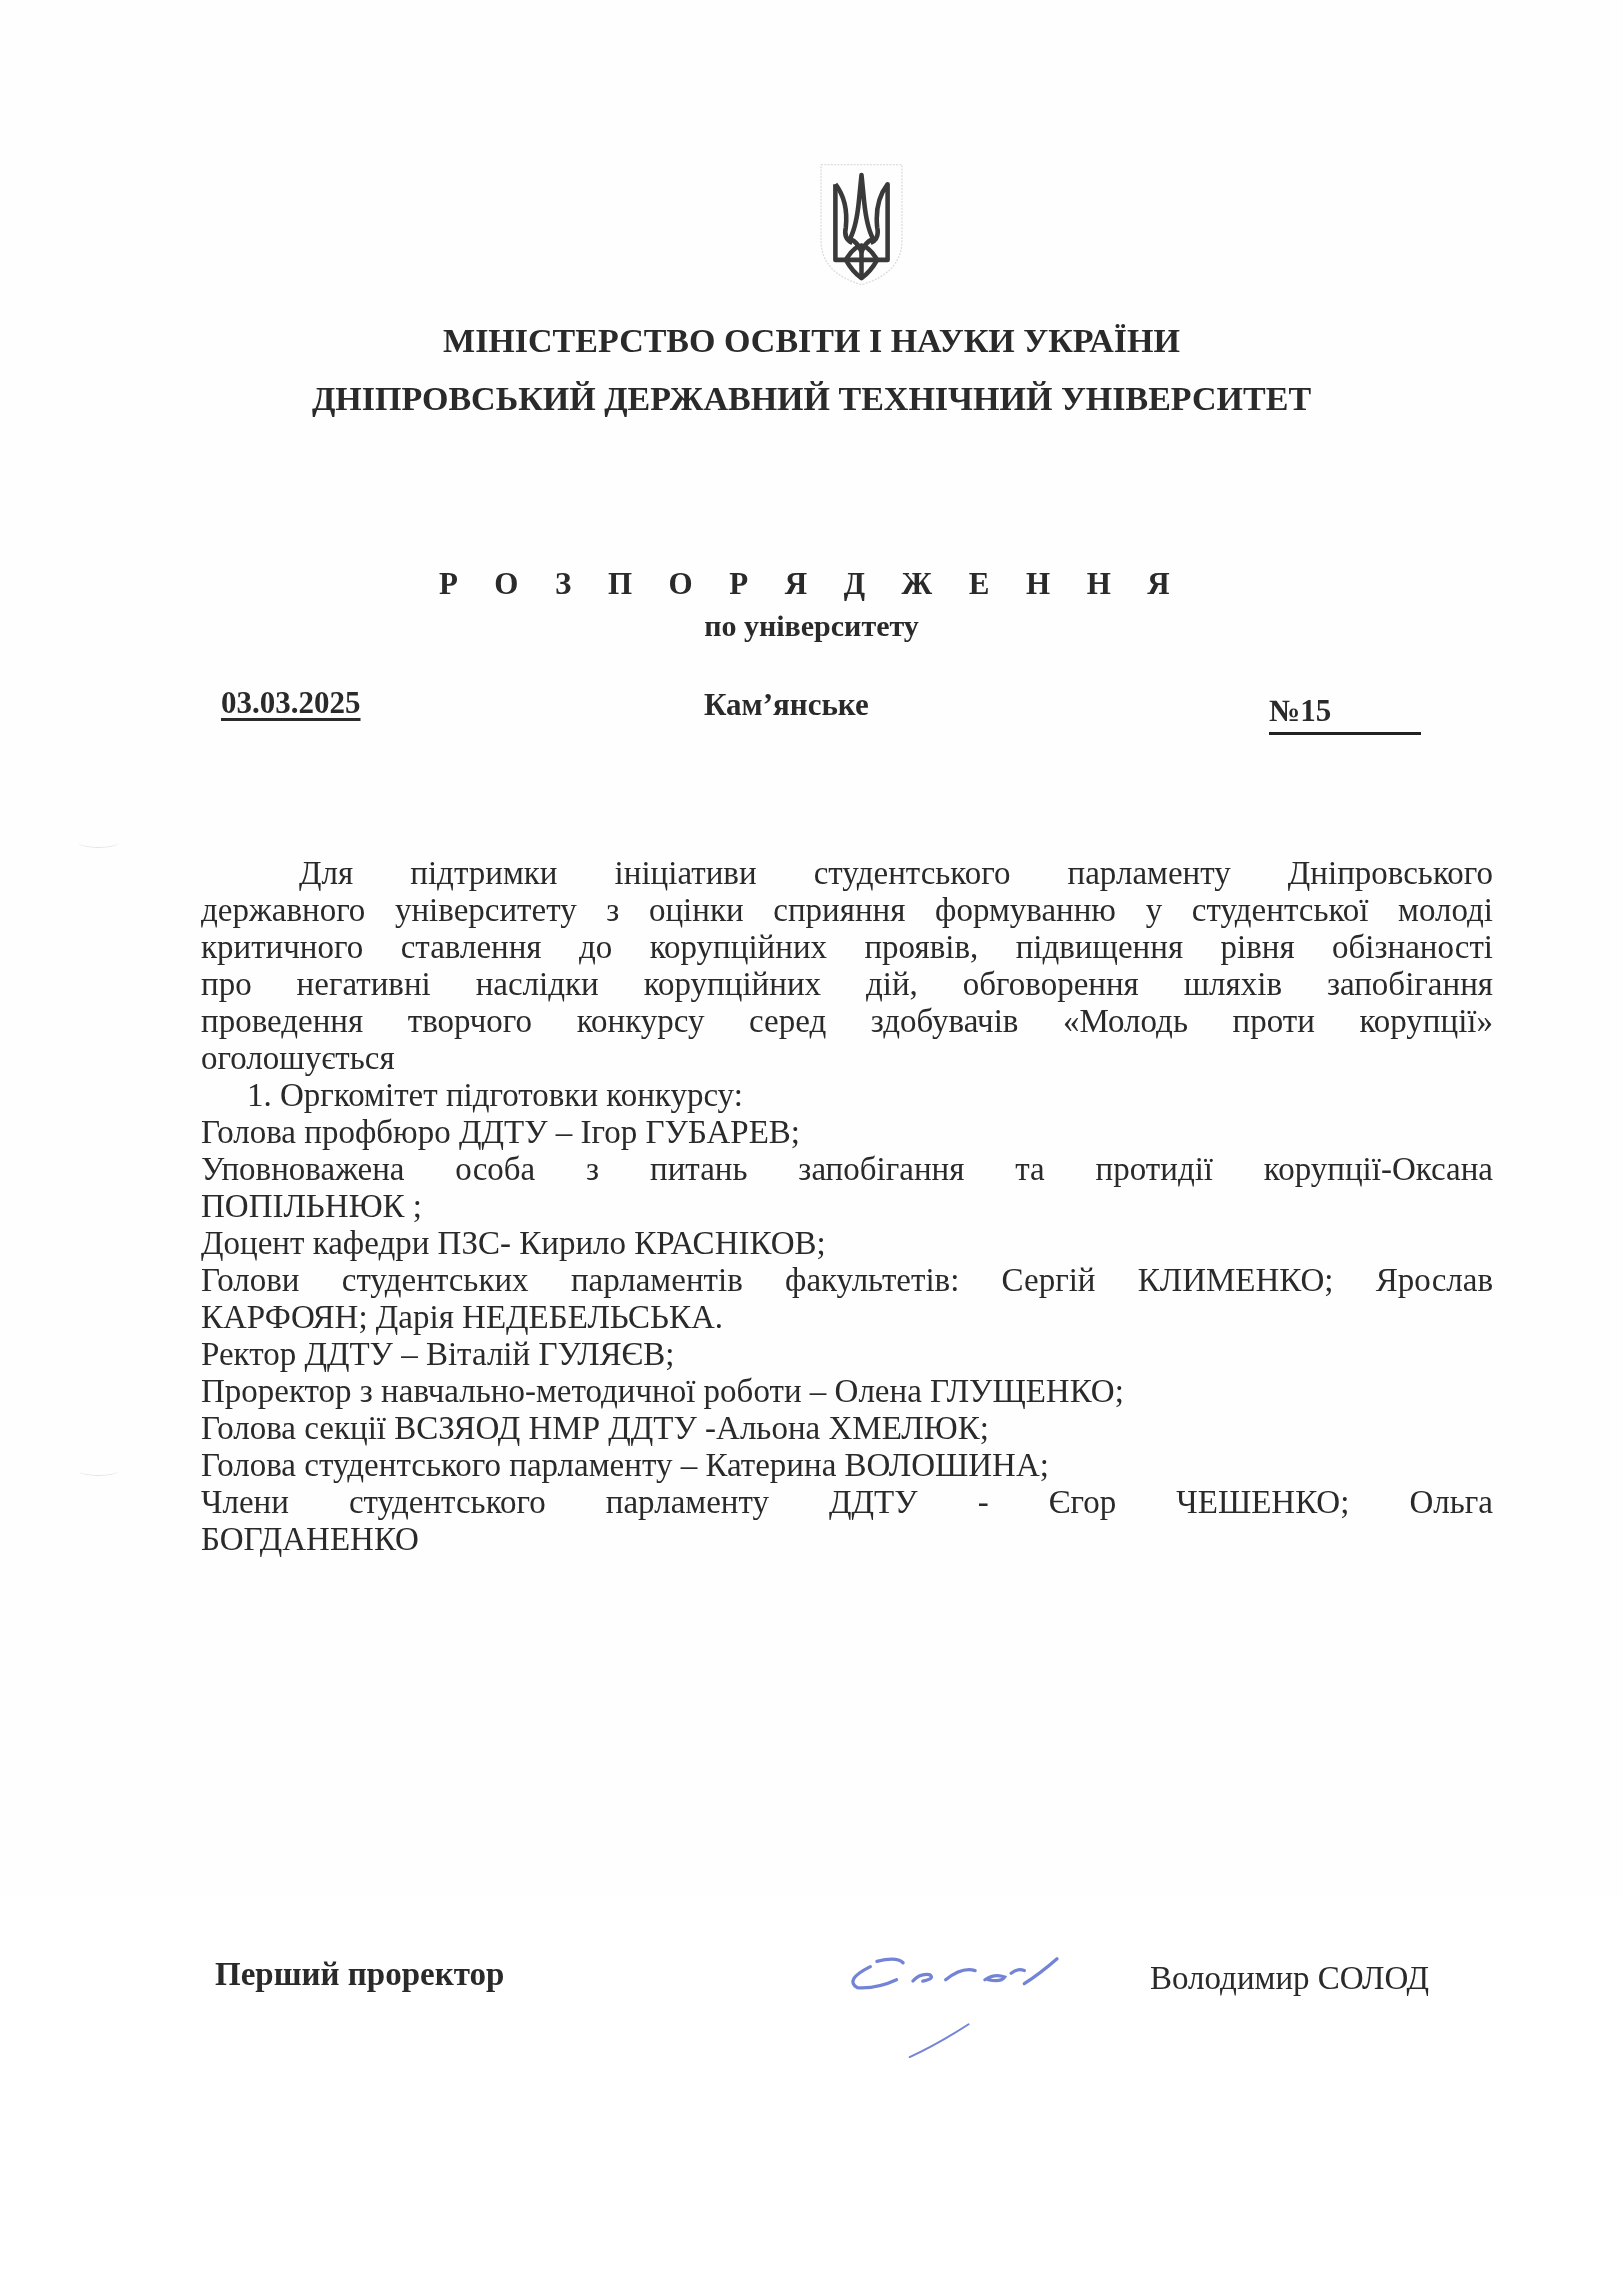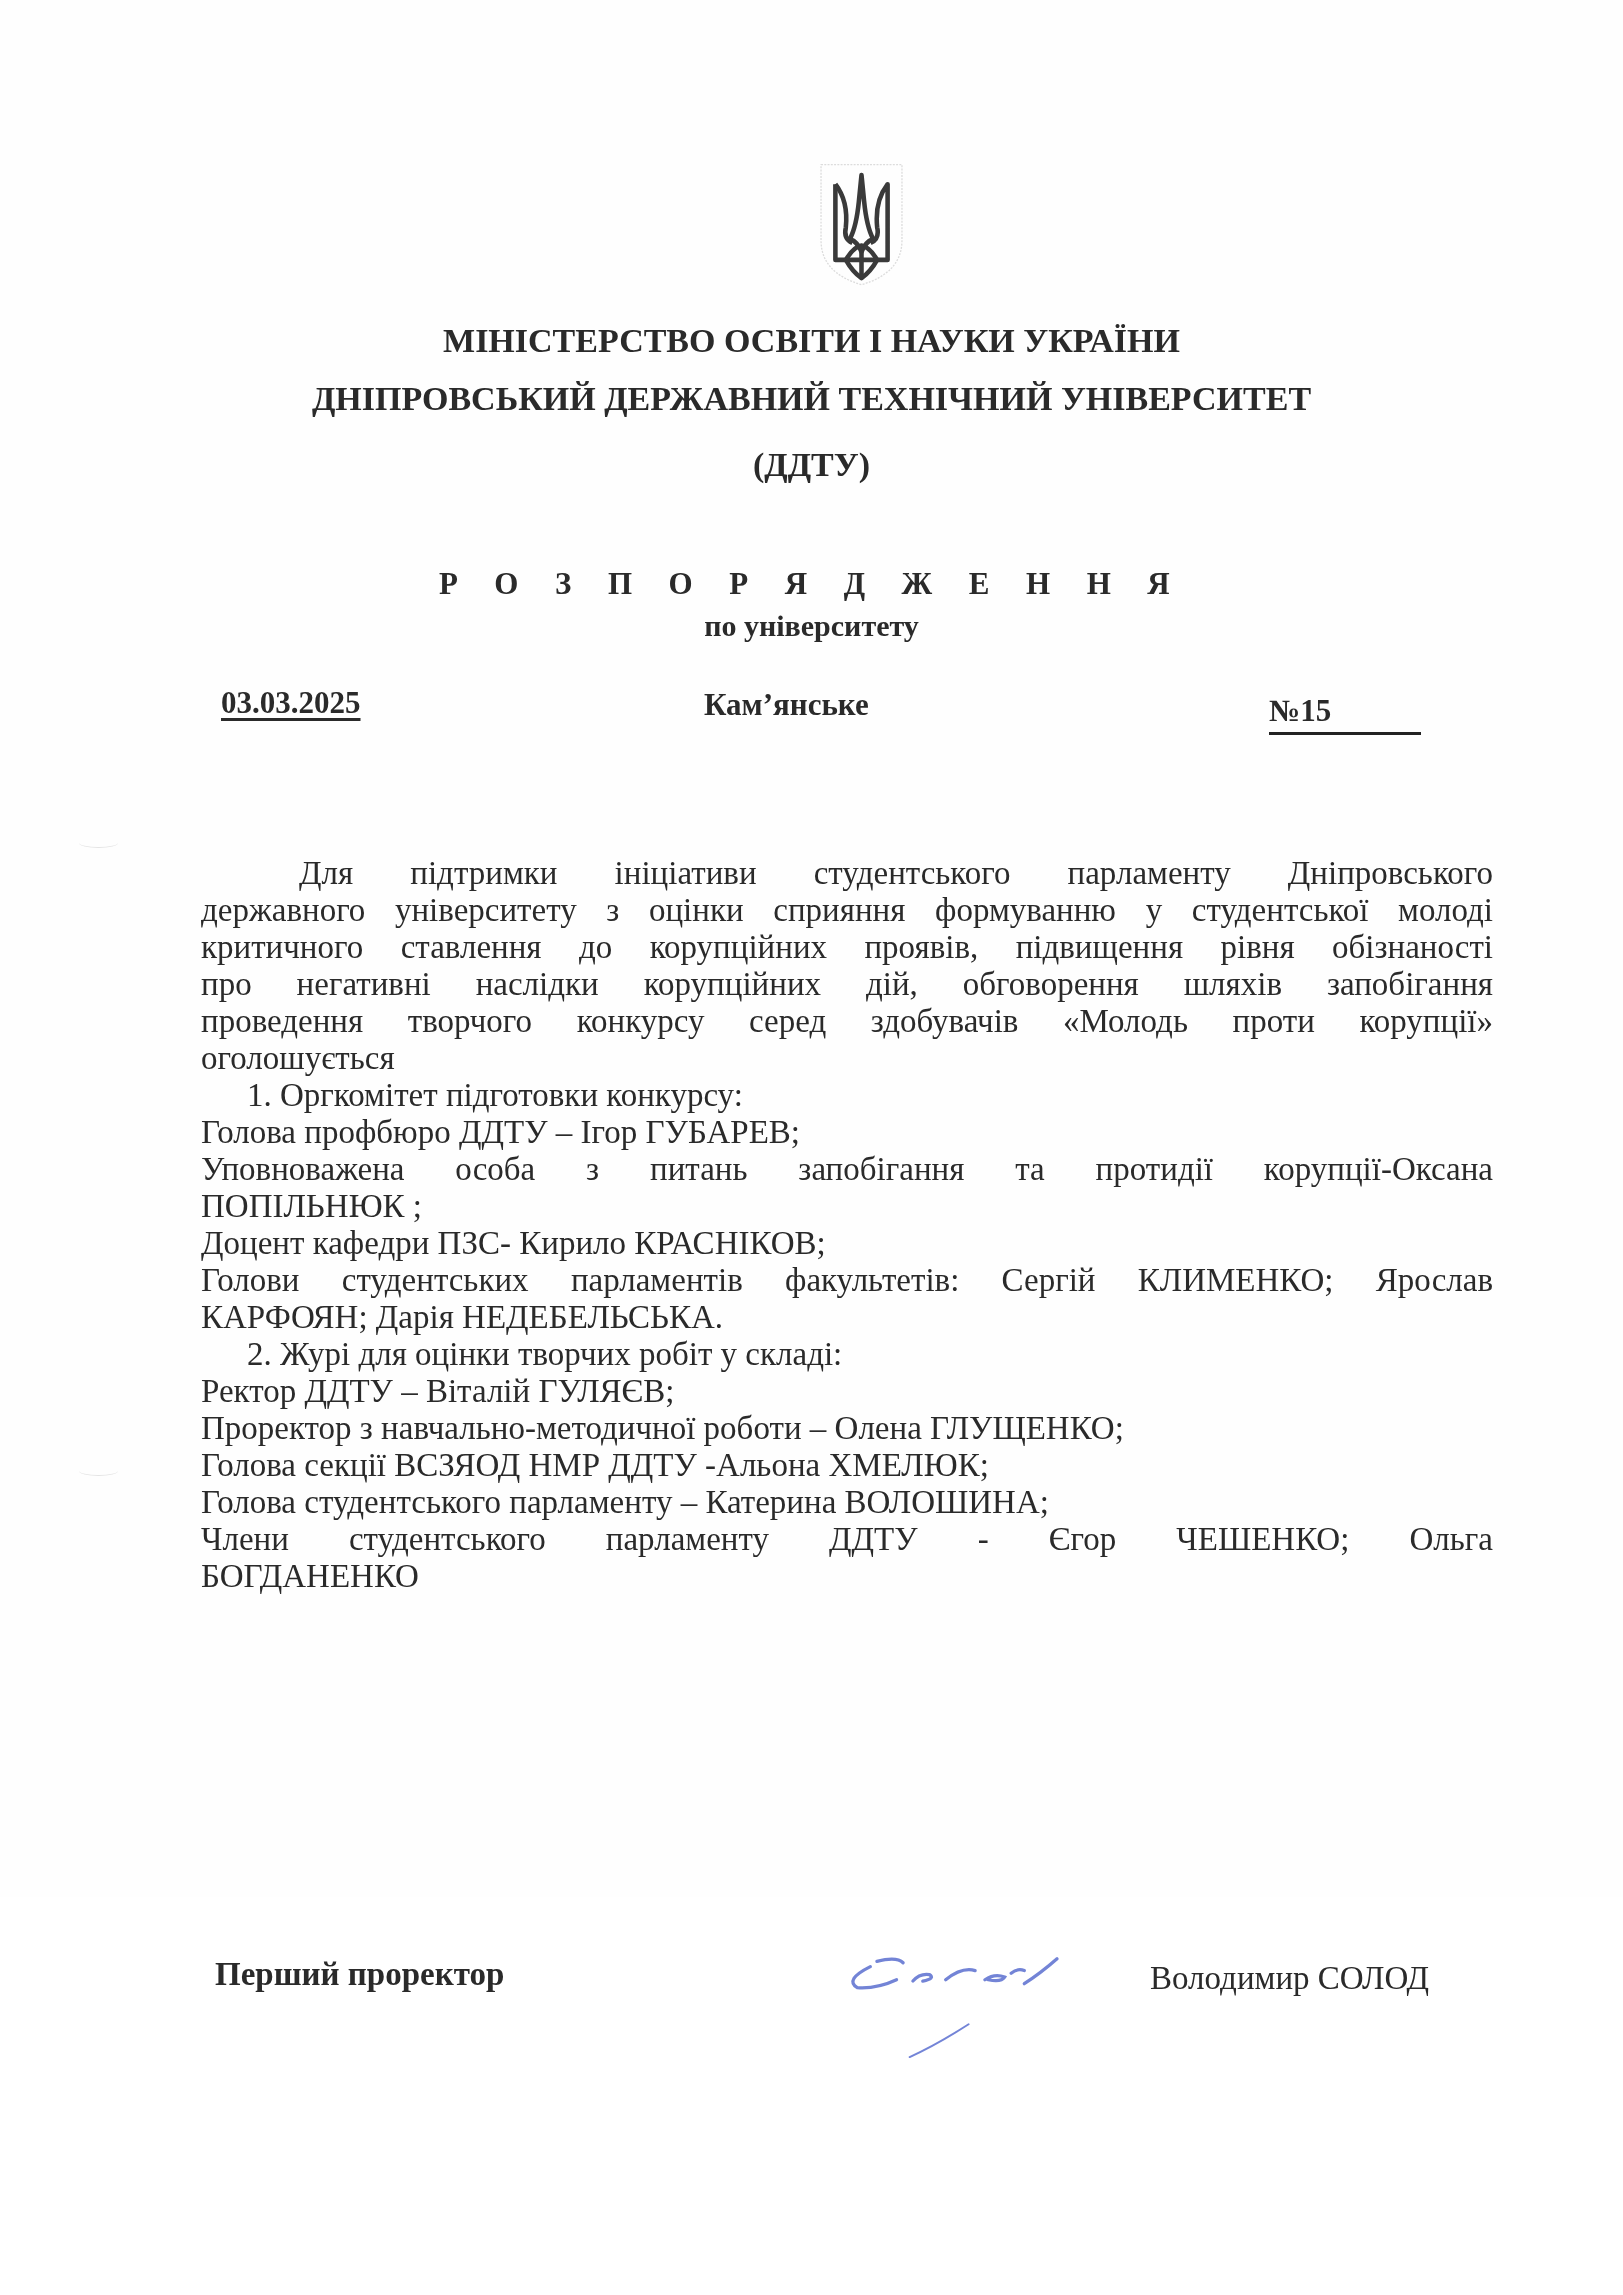--- a/index.html
+++ b/index.html
@@ -45,21 +45,20 @@
       <path d="M68 20 L64 60 Q60 100 50 118 Q62 122 68 138 Q74 122 86 118 Q76 100 72 60 Z"></path>
       <path d="M28 34 L28 150 L68 150 L108 150 L108 34 Q88 60 92 100 Q96 118 82 124"></path>
       <path d="M28 34 Q48 60 44 100 Q40 118 54 124"></path>
       <path d="M44 150 Q56 130 68 128 Q80 130 92 150 Q82 168 68 178 Q54 168 44 150 Z"></path>
       <path d="M68 128 L68 178"></path>
     </g>
   </svg>
 
   <div class="abs center h-bold h1">МІНІСТЕРСТВО ОСВІТИ І НАУКИ УКРАЇНИ</div>
   <div class="abs center h-bold h2">ДНІПРОВСЬКИЙ ДЕРЖАВНИЙ ТЕХНІЧНИЙ УНІВЕРСИТЕТ</div>
-  <div class="abs center h-bold h3">(ДДТУ)</div>
 
   <div class="abs center title">Р О З П О Р Я Д Ж Е Н Н Я</div>
   <div class="abs center subtitle">по університету</div>
 
   <div class="abs date">03.03.2025</div>
   <div class="abs city">Кам’янське</div>
   <div class="abs num">№15</div>
   <div class="abs num-line"></div>
 
   <div class="abs body para">
@@ -74,21 +73,20 @@
       <span class="line list-head">1.  Оргкомітет підготовки конкурсу:</span>
       <span class="line">Голова профбюро ДДТУ – Ігор ГУБАРЕВ;</span>
       <span class="jline">Уповноважена особа з питань запобігання та протидії корупції-Оксана</span>
       <span class="line">ПОПІЛЬНЮК ;</span>
       <span class="line">Доцент кафедри ПЗС- Кирило КРАСНІКОВ;</span>
       <span class="jline">Голови студентських парламентів факультетів: Сергій КЛИМЕНКО; Ярослав</span>
       <span class="line">КАРФОЯН; Дарія НЕДЕБЕЛЬСЬКА.</span>
     </div>
 
     <div style="text-indent:0">
-      <span class="line list-head">2.  Журі для оцінки творчих робіт у складі:</span>
       <span class="line">Ректор ДДТУ – Віталій ГУЛЯЄВ;</span>
       <span class="line">Проректор з навчально-методичної роботи – Олена ГЛУЩЕНКО;</span>
       <span class="line">Голова секції ВСЗЯОД НМР ДДТУ -Альона ХМЕЛЮК;</span>
       <span class="line">Голова студентського парламенту – Катерина ВОЛОШИНА;</span>
       <span class="jline">Члени  студентського парламенту ДДТУ - Єгор ЧЕШЕНКО; Ольга</span>
       <span class="line">БОГДАНЕНКО</span>
     </div>
   </div>
 
   <div class="abs sig-title">Перший  проректор</div>

